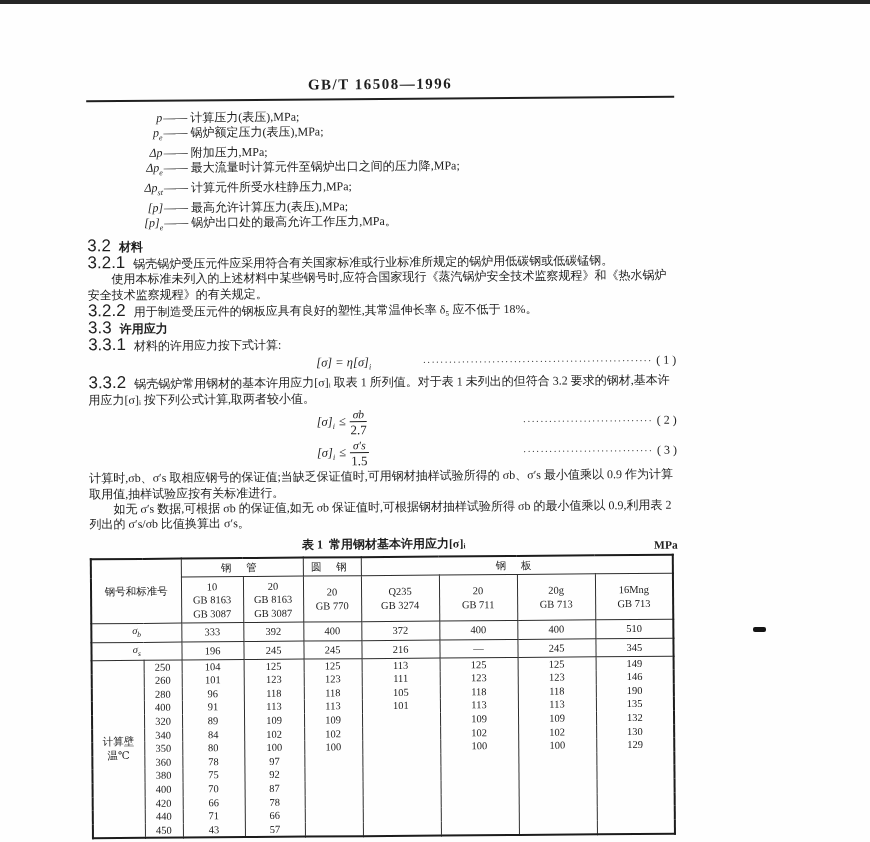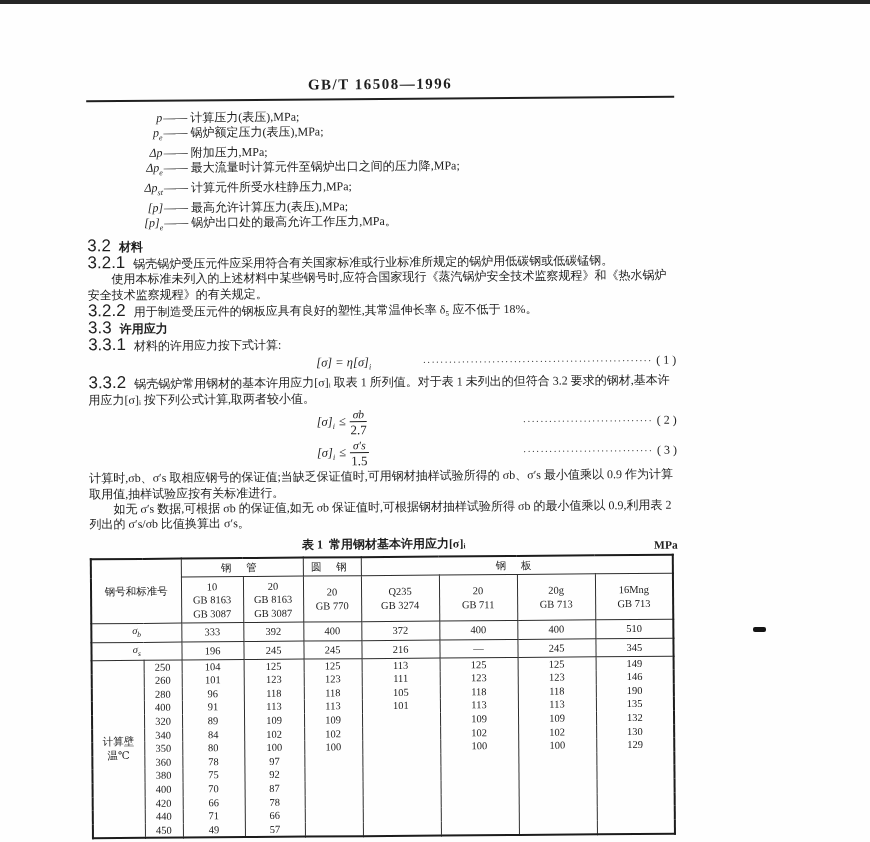--- a/index.html
+++ b/index.html
@@ -353,21 +353,21 @@
           <td>71</td>
           <td>66</td>
           <td></td>
           <td></td>
           <td></td>
           <td></td>
           <td></td>
         </tr>
         <tr class="temp-row">
           <td>450</td>
-          <td>49</td>
+          <td>43</td>
           <td>57</td>
           <td></td>
           <td></td>
           <td></td>
           <td></td>
           <td></td>
         </tr>
       </tbody>
   </table>
 

